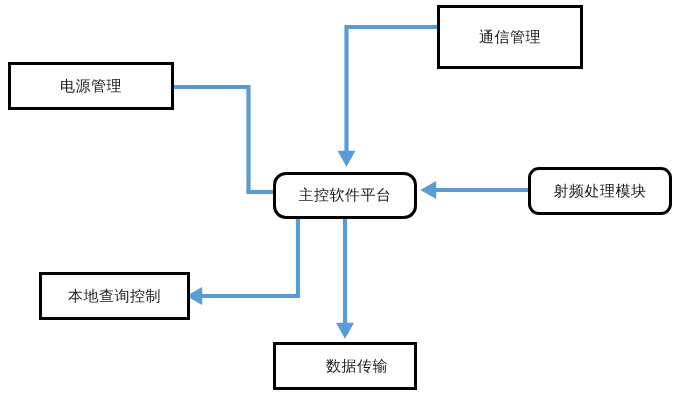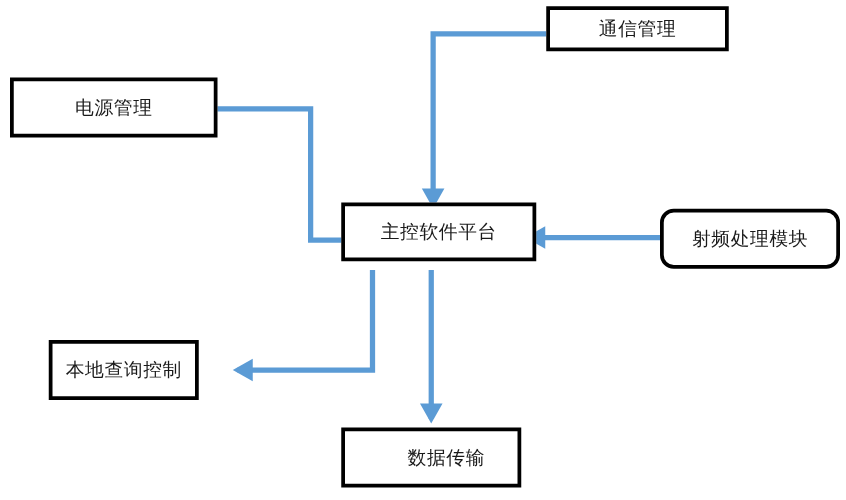--- a/index.html
+++ b/index.html
@@ -38,25 +38,25 @@
   .node-label {
     font-family: "DejaVu Sans", "Liberation Sans", sans-serif;
     font-size: 15px;
     line-height: 1;
     color: #1a1a1a;
     letter-spacing: 0.5px;
     white-space: nowrap;
     user-select: none;
   }
   
-  #node-comm          { left: 437px; top: 5px;   width: 146px; height: 36px; }
+  #node-comm          { left: 437px; top: 5px;   width: 146px; height: 64px; }
   #node-power         { left: 8px;   top: 62px;  width: 166px; height: 48px; }
-  #node-main          { left: 273px; top: 162px; width: 156px; height: 47px; }
+  #node-main          { left: 273px; top: 172px; width: 144px; height: 47px; border-radius: 13px; }
   #node-rf            { left: 528px; top: 167px; width: 144px; height: 48px; border-radius: 11px; }
-  #node-localquery    { left: 39px;  top: 272px; width: 120px; height: 48px; }
+  #node-localquery    { left: 39px;  top: 272px; width: 151px; height: 48px; }
   #node-datatransfer  { left: 273px; top: 342px; width: 144px; height: 48px; padding-left: 24px; }
 </style>
 </head>
 <body>
 
 <div id="canvas">
 
   <svg id="connector-layer" viewBox="0 0 677 400" width="677" height="400" xmlns="http://www.w3.org/2000/svg">
     <defs>
       <marker id="arrowhead" markerWidth="5" markerHeight="5" refX="3.1" refY="2.5" orient="auto" markerUnits="strokeWidth">

